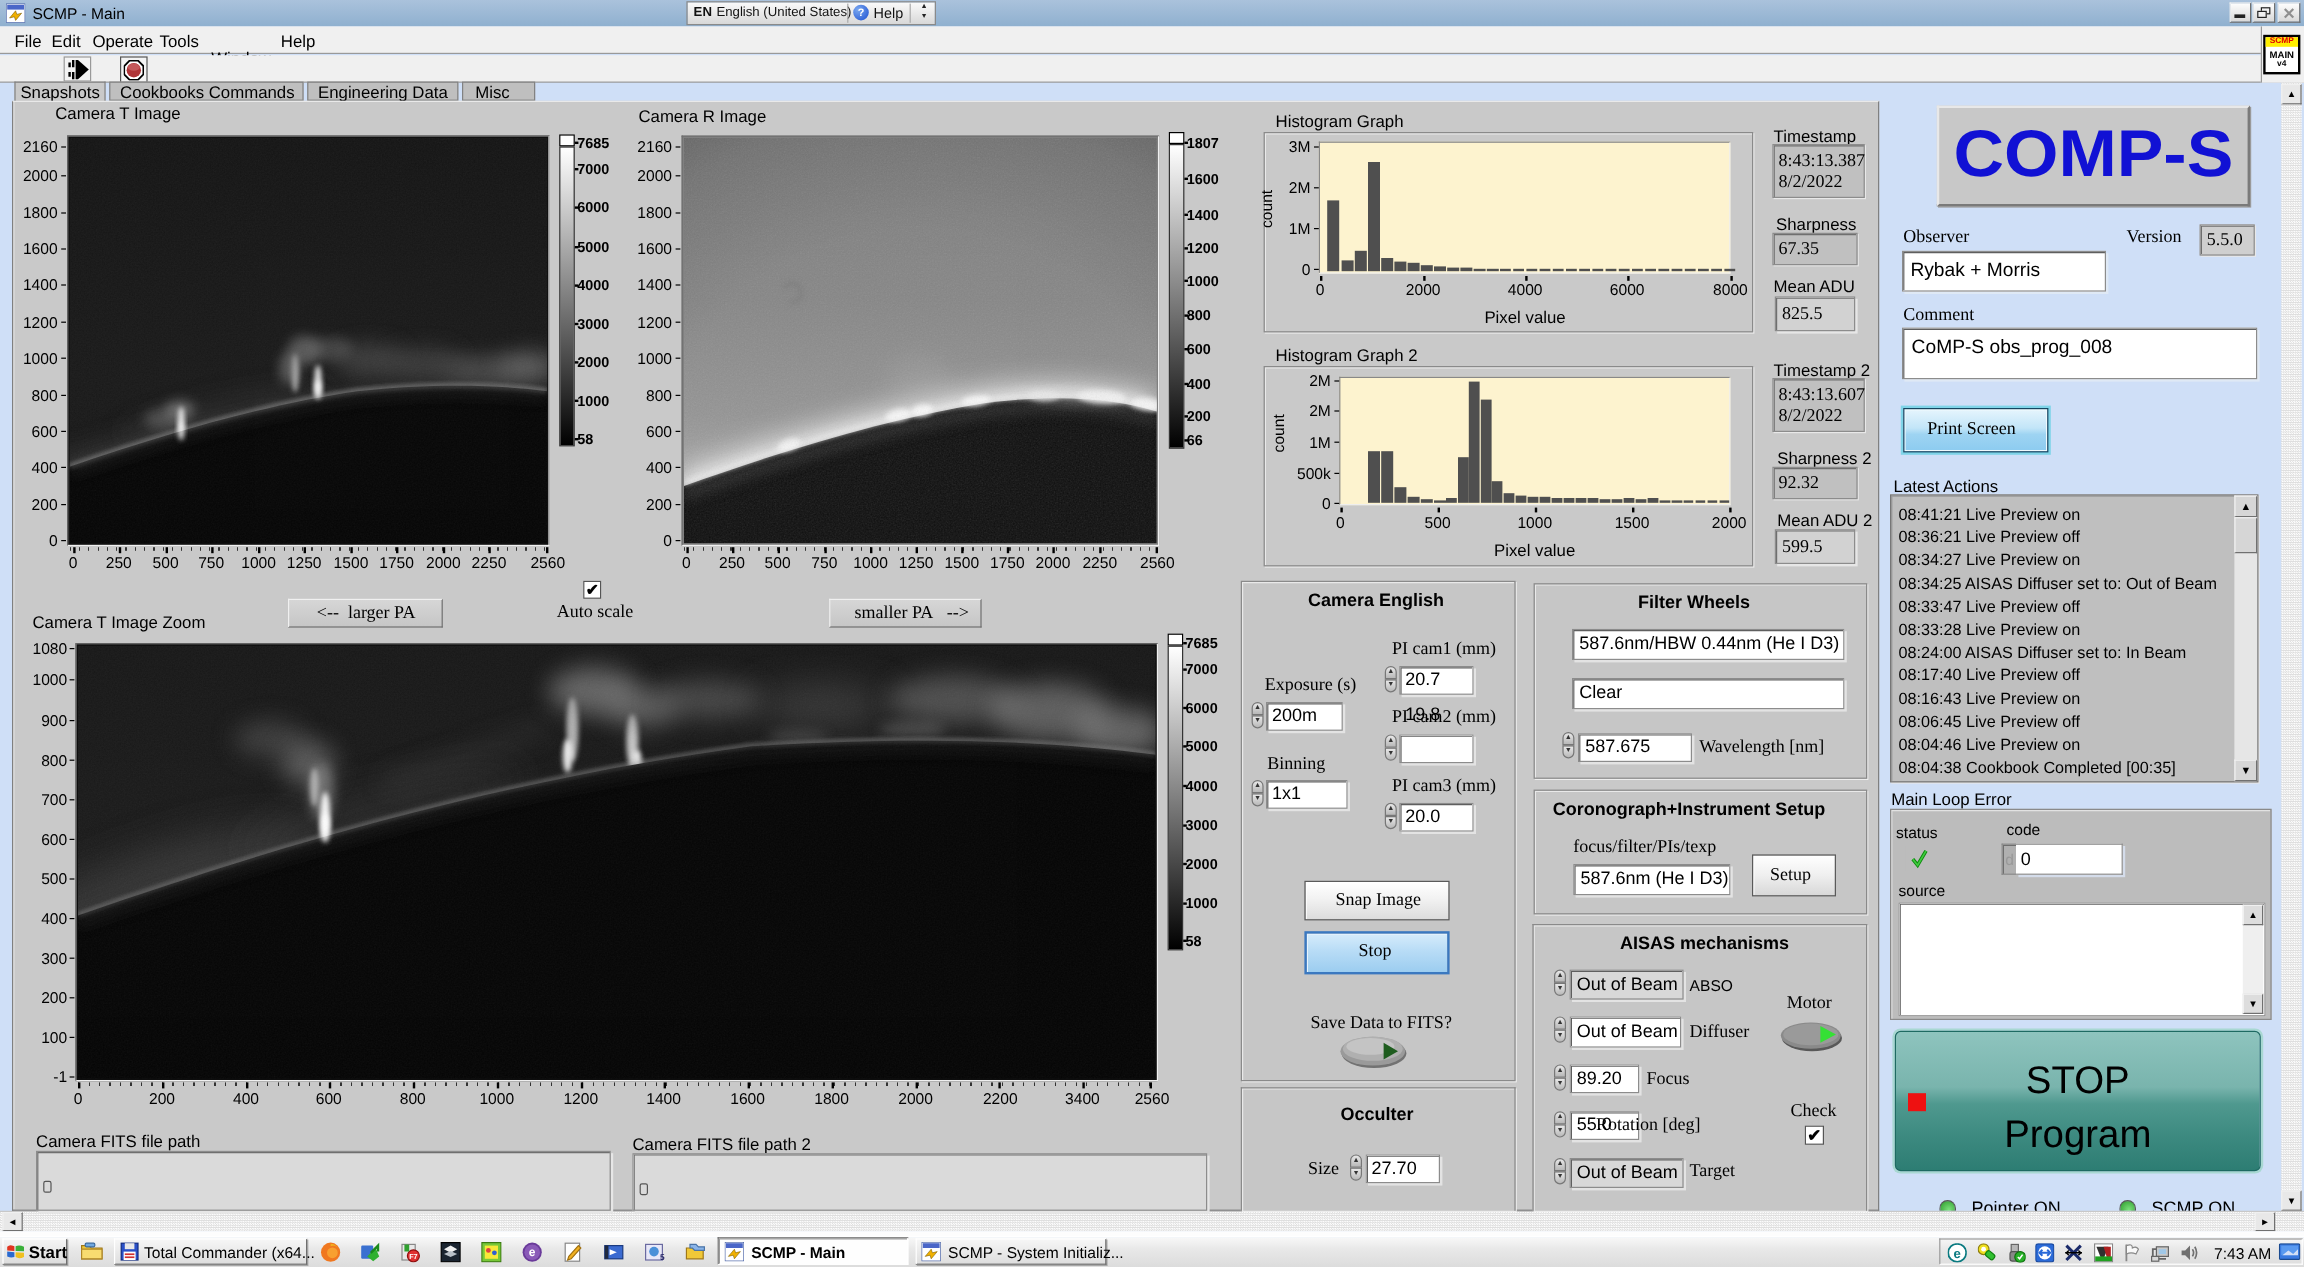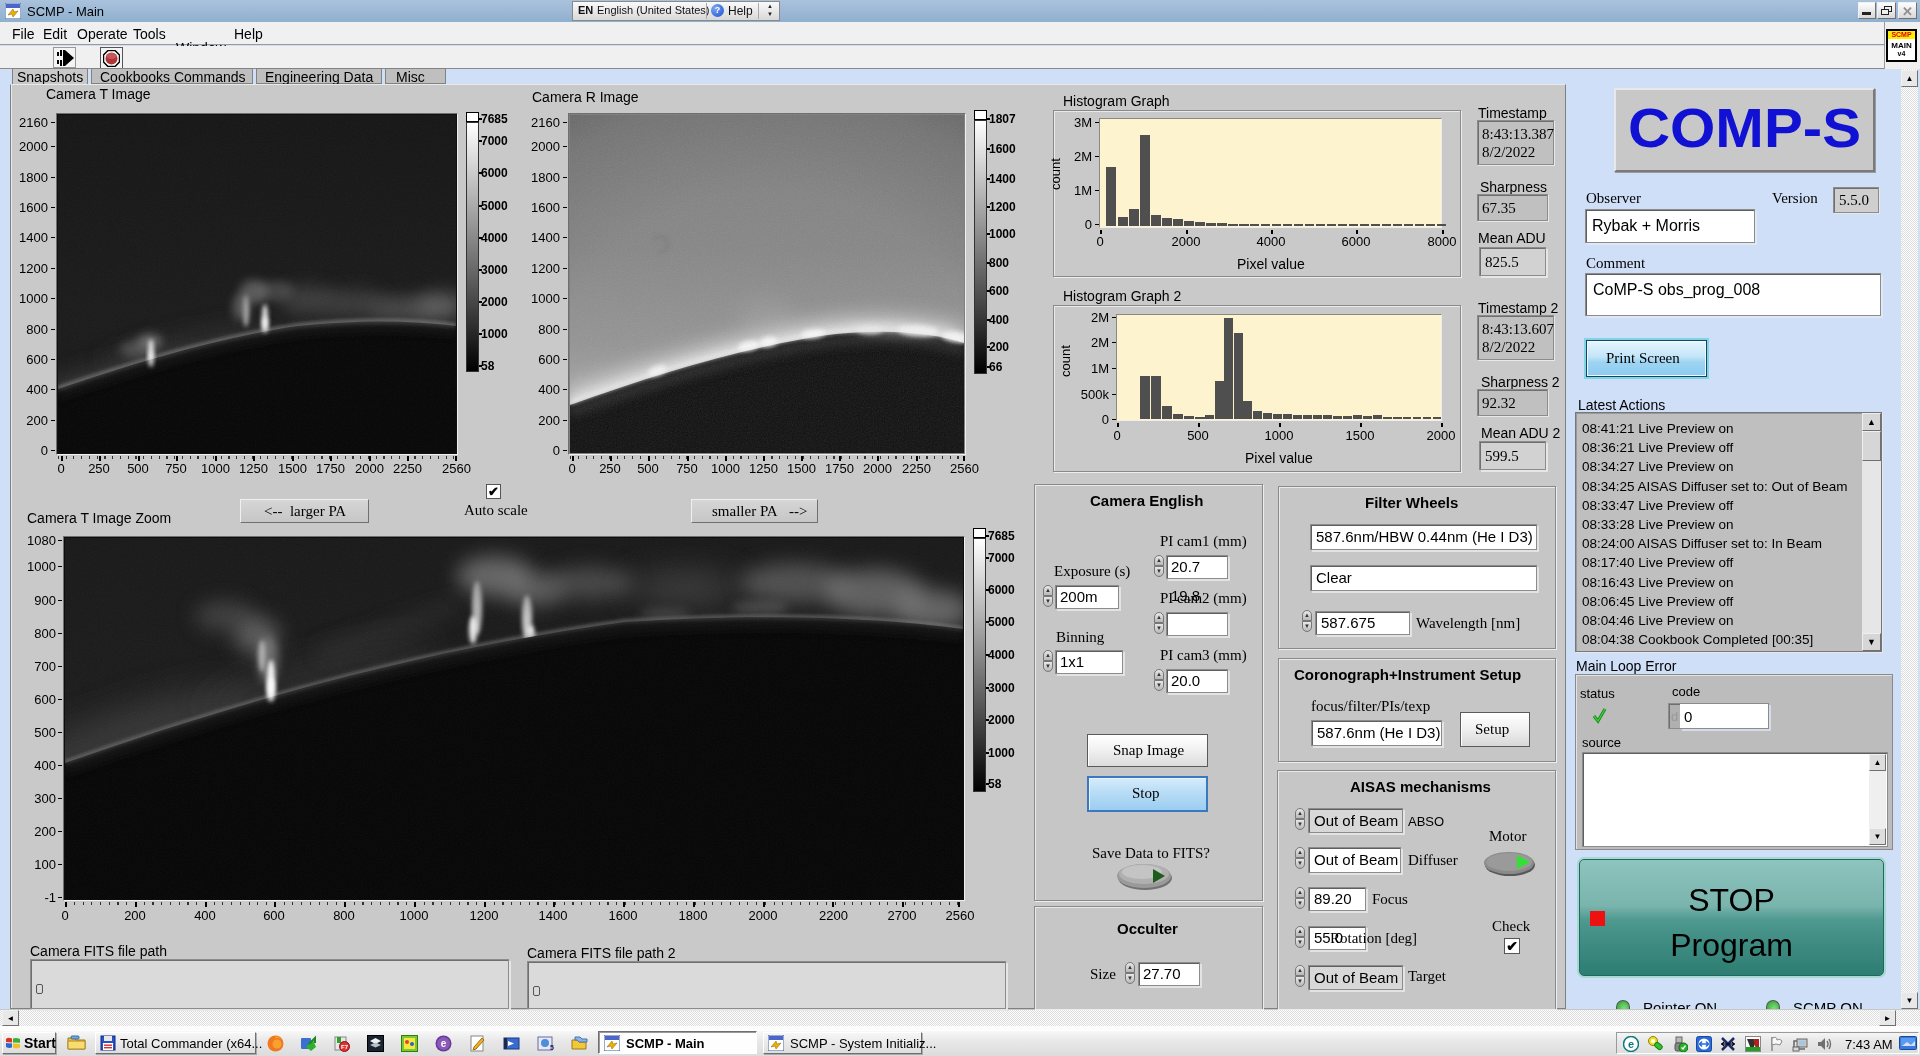--- a/index.html
+++ b/index.html
@@ -354,21 +354,21 @@
 <div class="axl" style="left:189px;top:908px;width:32px;text-align:center;">400</div>
 <div class="axl" style="left:258px;top:908px;width:32px;text-align:center;">600</div>
 <div class="axl" style="left:328px;top:908px;width:32px;text-align:center;">800</div>
 <div class="axl" style="left:398px;top:908px;width:32px;text-align:center;">1000</div>
 <div class="axl" style="left:468px;top:908px;width:32px;text-align:center;">1200</div>
 <div class="axl" style="left:537px;top:908px;width:32px;text-align:center;">1400</div>
 <div class="axl" style="left:607px;top:908px;width:32px;text-align:center;">1600</div>
 <div class="axl" style="left:677px;top:908px;width:32px;text-align:center;">1800</div>
 <div class="axl" style="left:747px;top:908px;width:32px;text-align:center;">2000</div>
 <div class="axl" style="left:816px;top:908px;width:32px;text-align:right;">2200</div>
-<div class="axl" style="left:886px;top:908px;width:32px;text-align:center;">2700</div>
+<div class="axl" style="left:886px;top:908px;width:32px;text-align:center;">3400</div>
 <div class="axl" style="left:944px;top:908px;width:32px;text-align:center;">2560</div>
 <div class="abs" style="left:973px;top:528px;width:13px;height:10px;background:#fff;border:1px solid #000;"></div>
 <div class="abs" style="left:973px;top:538px;width:13px;height:254px;border:1px solid #333;background:linear-gradient(180deg,#ffffff,#000000);"></div>
 <div class="cbl" style="left:988px;top:529px;">7685</div>
 <div class="tick" style="left:986px;top:535px;width:3px;height:2px;"></div>
 <div class="cbl" style="left:988px;top:551px;">7000</div>
 <div class="tick" style="left:986px;top:557px;width:3px;height:2px;"></div>
 <div class="cbl" style="left:988px;top:583px;">6000</div>
 <div class="tick" style="left:986px;top:589px;width:3px;height:2px;"></div>
 <div class="cbl" style="left:988px;top:615px;">5000</div>

